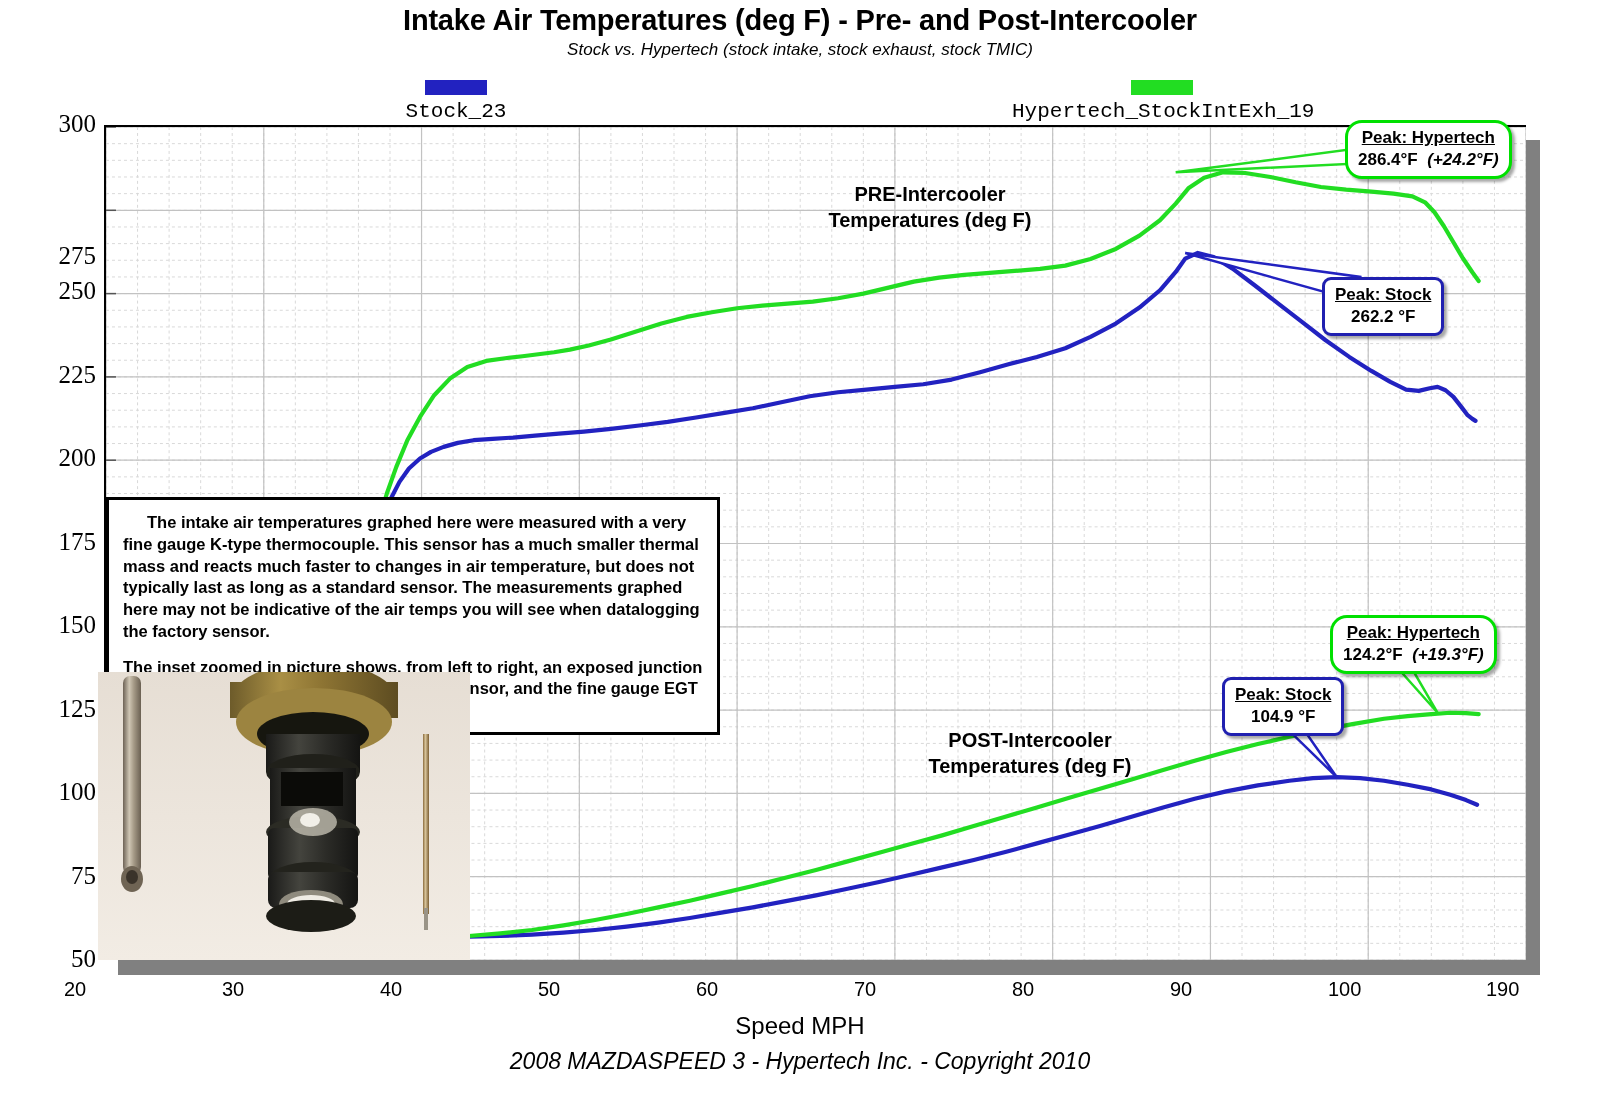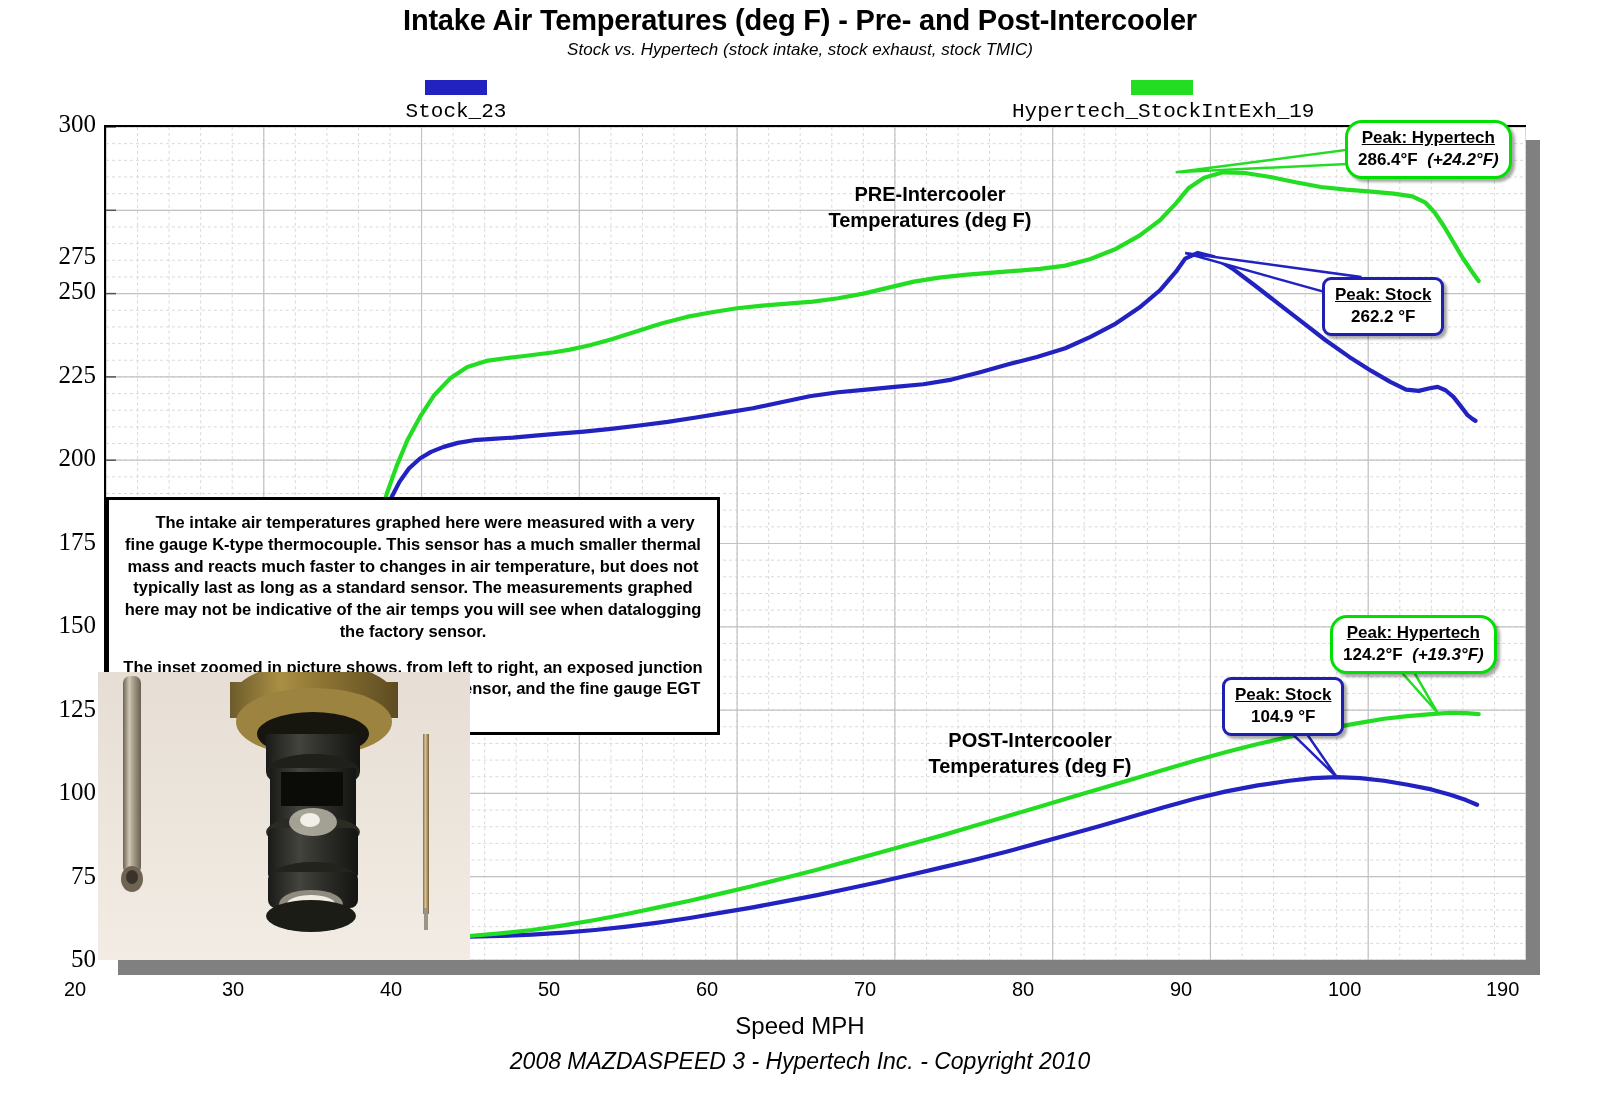--- a/index.html
+++ b/index.html
@@ -42,21 +42,21 @@
   .callout .hdr{text-decoration:underline;white-space:nowrap;}
   .callout .val{white-space:nowrap;}
   .callout .val i{font-style:italic;}
   .cal-green{border:3px solid #00e000;border-radius:17px;}
   .cal-blue{border:3px solid #2020b0;border-radius:9px;}
 
   
   #notebox{position:absolute;left:106px;top:497px;width:614px;
            background:#fff;border:3px solid #000;box-sizing:border-box;
            padding:12px 14px 10px 14px;font-size:16.5px;font-weight:bold;
-           line-height:1.32;text-align:center;}
+           line-height:1.32;}
   #notebox p{margin:0;}
   #notebox p.p1{text-indent:24px;}
   #notebox p.gap{margin-top:14px;}
 
   
   #photo{position:absolute;left:98px;top:672px;width:372px;height:288px;
          overflow:hidden;background:#efe9e2;}
 </style>
 </head>
 <body>

